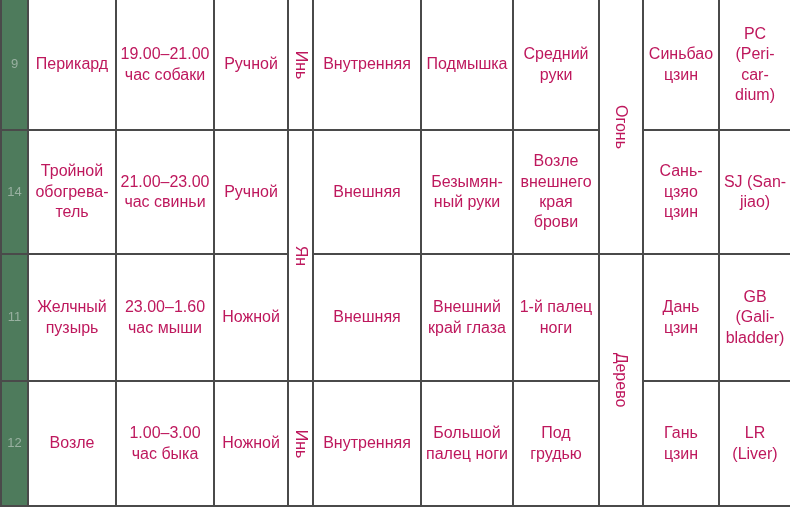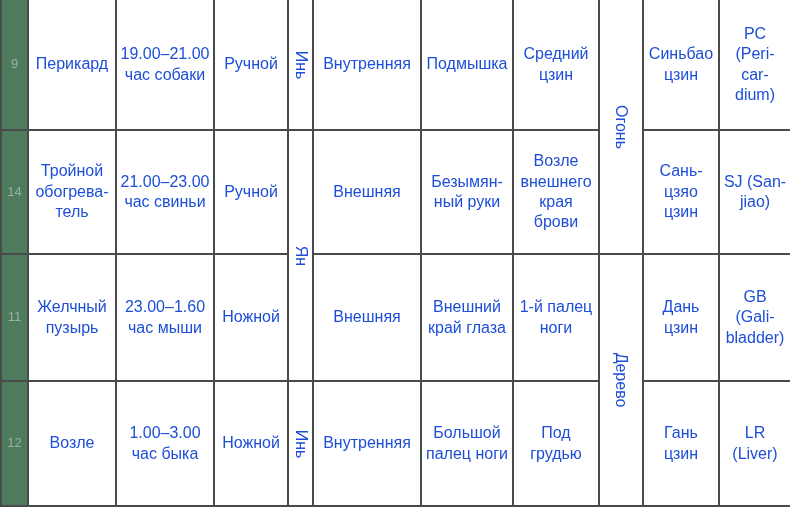--- a/index.html
+++ b/index.html
@@ -10,21 +10,21 @@
     overflow: hidden;
   }
   table.meridian {
     border-collapse: collapse;
     table-layout: fixed;
     width: 790px;
   }
   td {
     border: 2px solid #4a4a4a;
     background: #ffffff;
-    color: #1d4ed8;
+    color: #be185d;
     text-align: center;
     vertical-align: middle;
     font-size: 16px;
     line-height: 1.28;
     padding: 0;
     white-space: pre-line;
     overflow: hidden;
   }
   tr.first td { border-top: none; }
   td.num {
@@ -78,21 +78,21 @@
       <tr class="first r9">
     <td class="num">9</td>
     <td>Перикард</td>
     <td>19.00–21.00
 час собаки</td>
     <td>Ручной</td>
     <td class="vert"><span class="vtext">Инь</span></td>
     <td>Внутренняя</td>
     <td>Подмышка</td>
     <td>Средний
-цзин</td>
+руки</td>
     <td class="vert" rowspan="2"><span class="vtext">Огонь</span></td>
     <td>Синьбао
 цзин</td>
     <td>PC
 (Peri-
 car-
 dium)</td>
   </tr>
   <tr class="r10">
     <td class="num">14</td>

